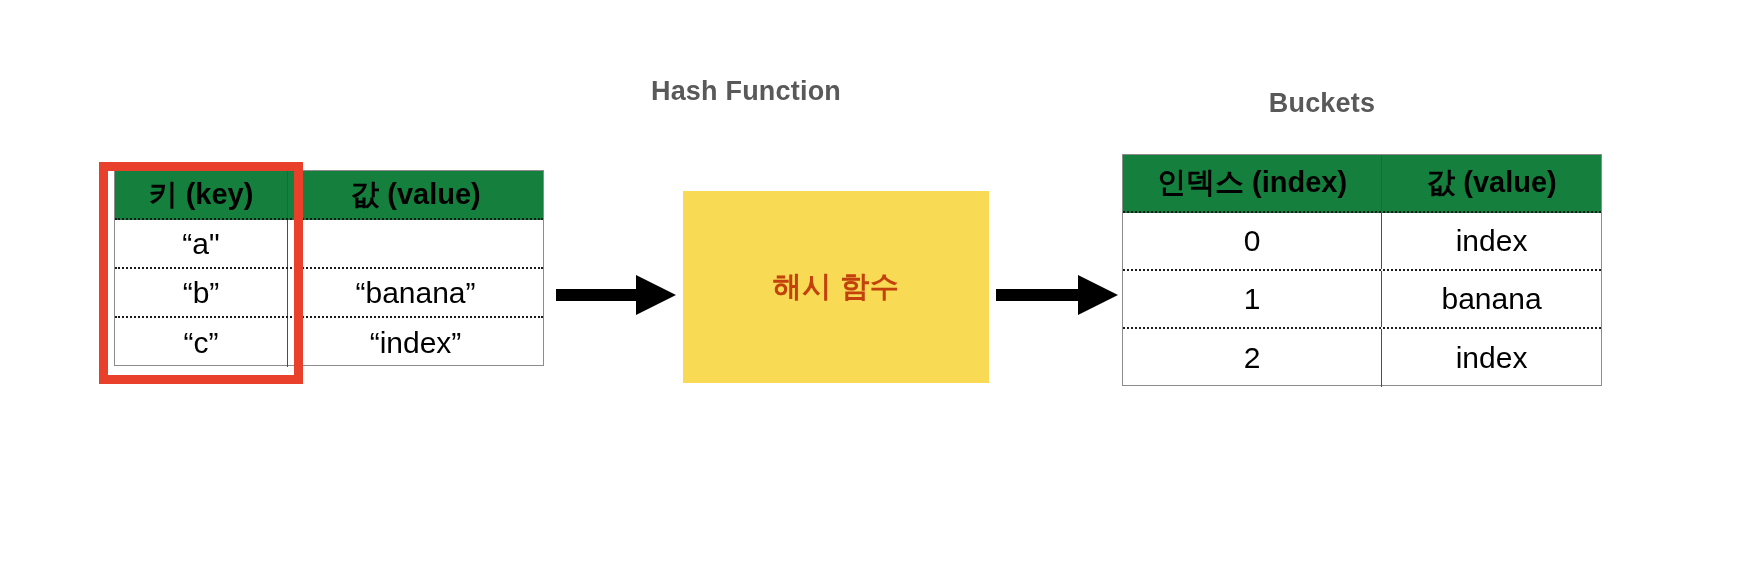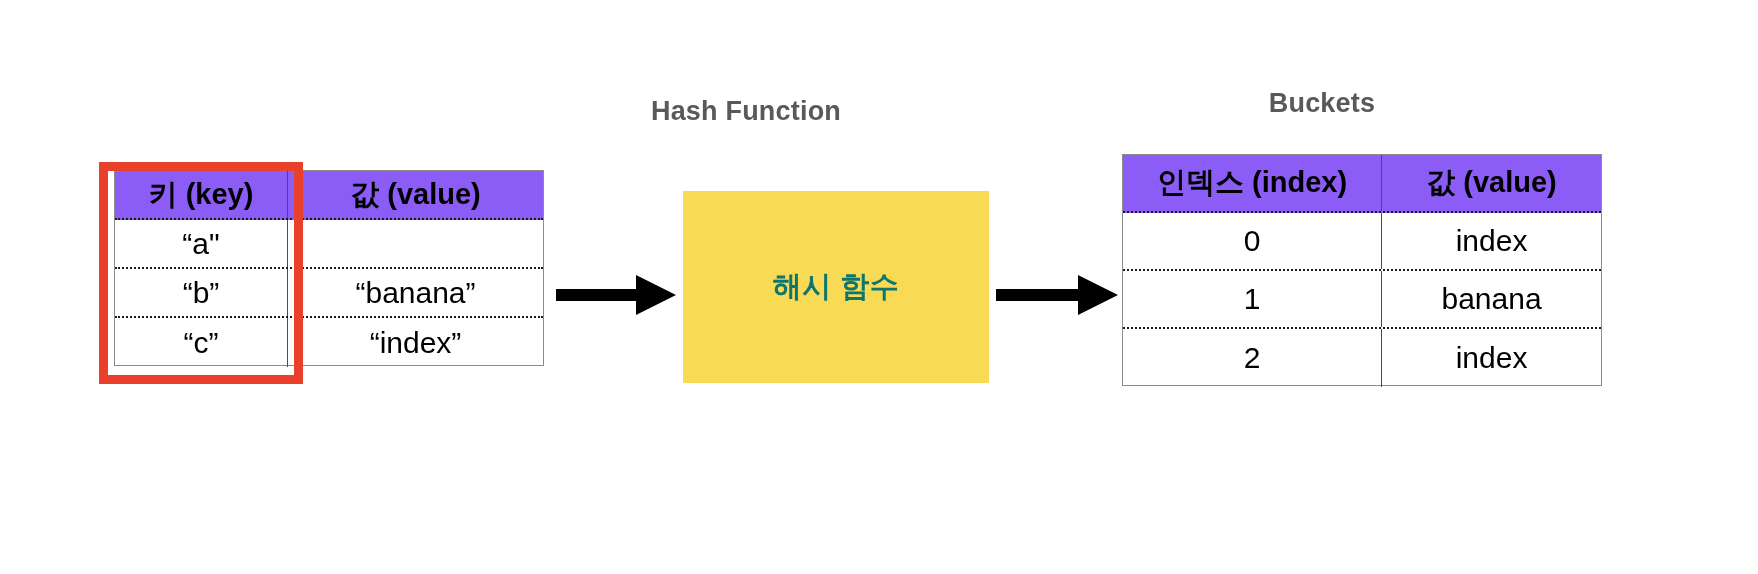--- a/index.html
+++ b/index.html
@@ -24,37 +24,37 @@
   
   .section-title {
     position: absolute;
     font-size: 27px;
     font-weight: bold;
     color: #595959;
     letter-spacing: 0.2px;
     white-space: nowrap;
     text-align: center;
   }
-  #hash-title { left: 603px; top: 96px; width: 286px; }
+  #hash-title { left: 603px; top: 76px; width: 286px; }
   #buckets-title { left: 1058px; top: 88px; width: 528px; }
 
   
   .tbl {
     position: absolute;
     border: 1px solid #8c8c8c;
     border-collapse: collapse;
     background: #ffffff;
     box-sizing: border-box;
   }
   .tbl .row {
     display: flex;
     box-sizing: border-box;
   }
   .tbl .row.head {
-    background: #8b5cf6;
+    background: #15803d;
     border-bottom: 2px dotted #1a1a1a;
   }
   .tbl .row.body {
     border-bottom: 2px dotted #1a1a1a;
   }
   .tbl .row.body.last {
     border-bottom: none;
   }
   .cell {
     box-sizing: border-box;
@@ -111,21 +111,21 @@
     width: 306px;
     height: 192px;
     background: #f8da55;
     display: flex;
     align-items: center;
     justify-content: center;
   }
   #hash-box .label {
     font-size: 29px;
     font-weight: bold;
-    color: #0f766e;
+    color: #c2410c;
     letter-spacing: 0.5px;
   }
 
   
   #buckets-table {
     left: 1122px;
     top: 154px;
     width: 480px;
     height: 232px;
   }

